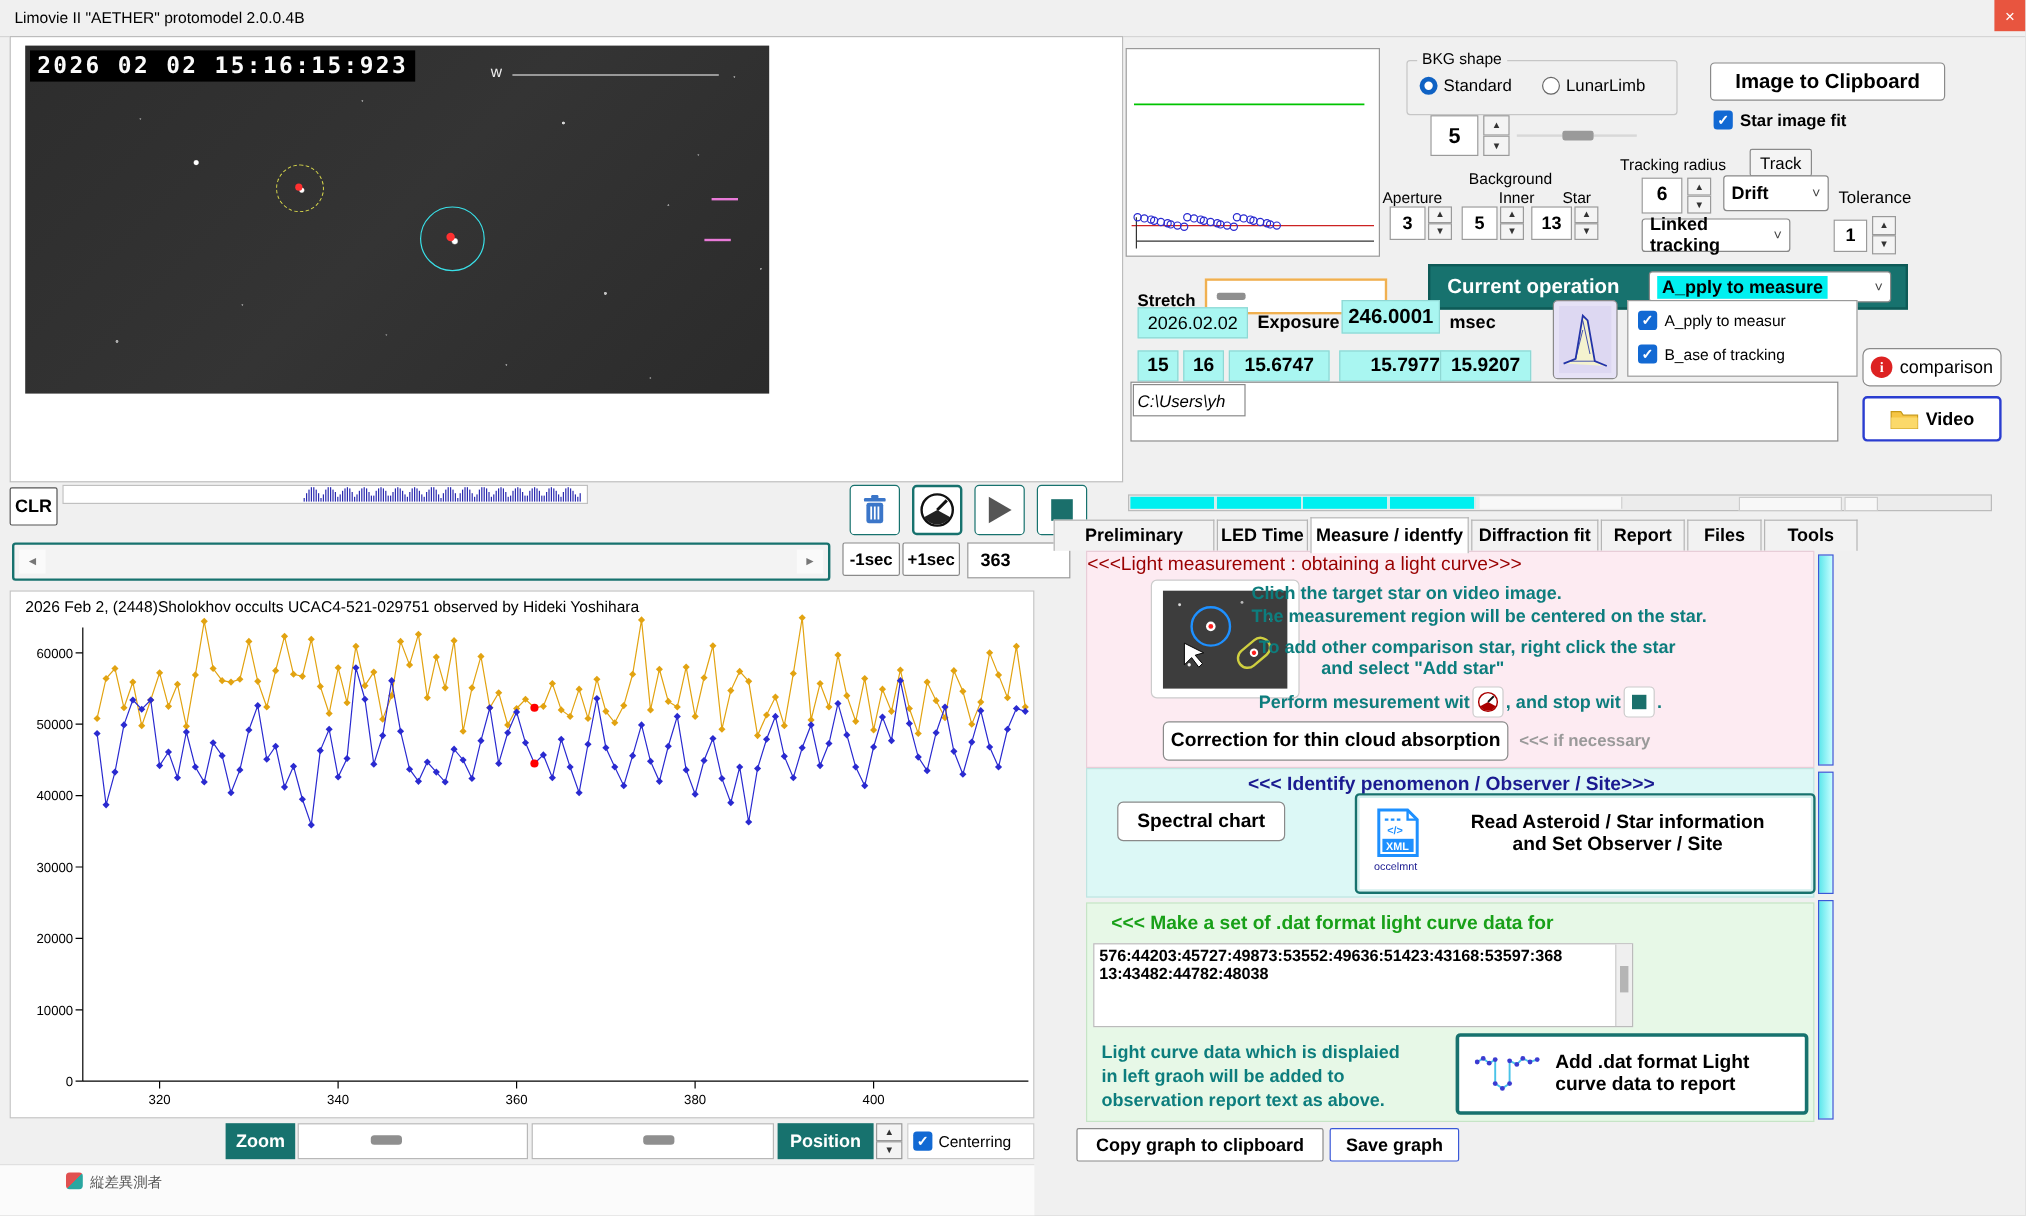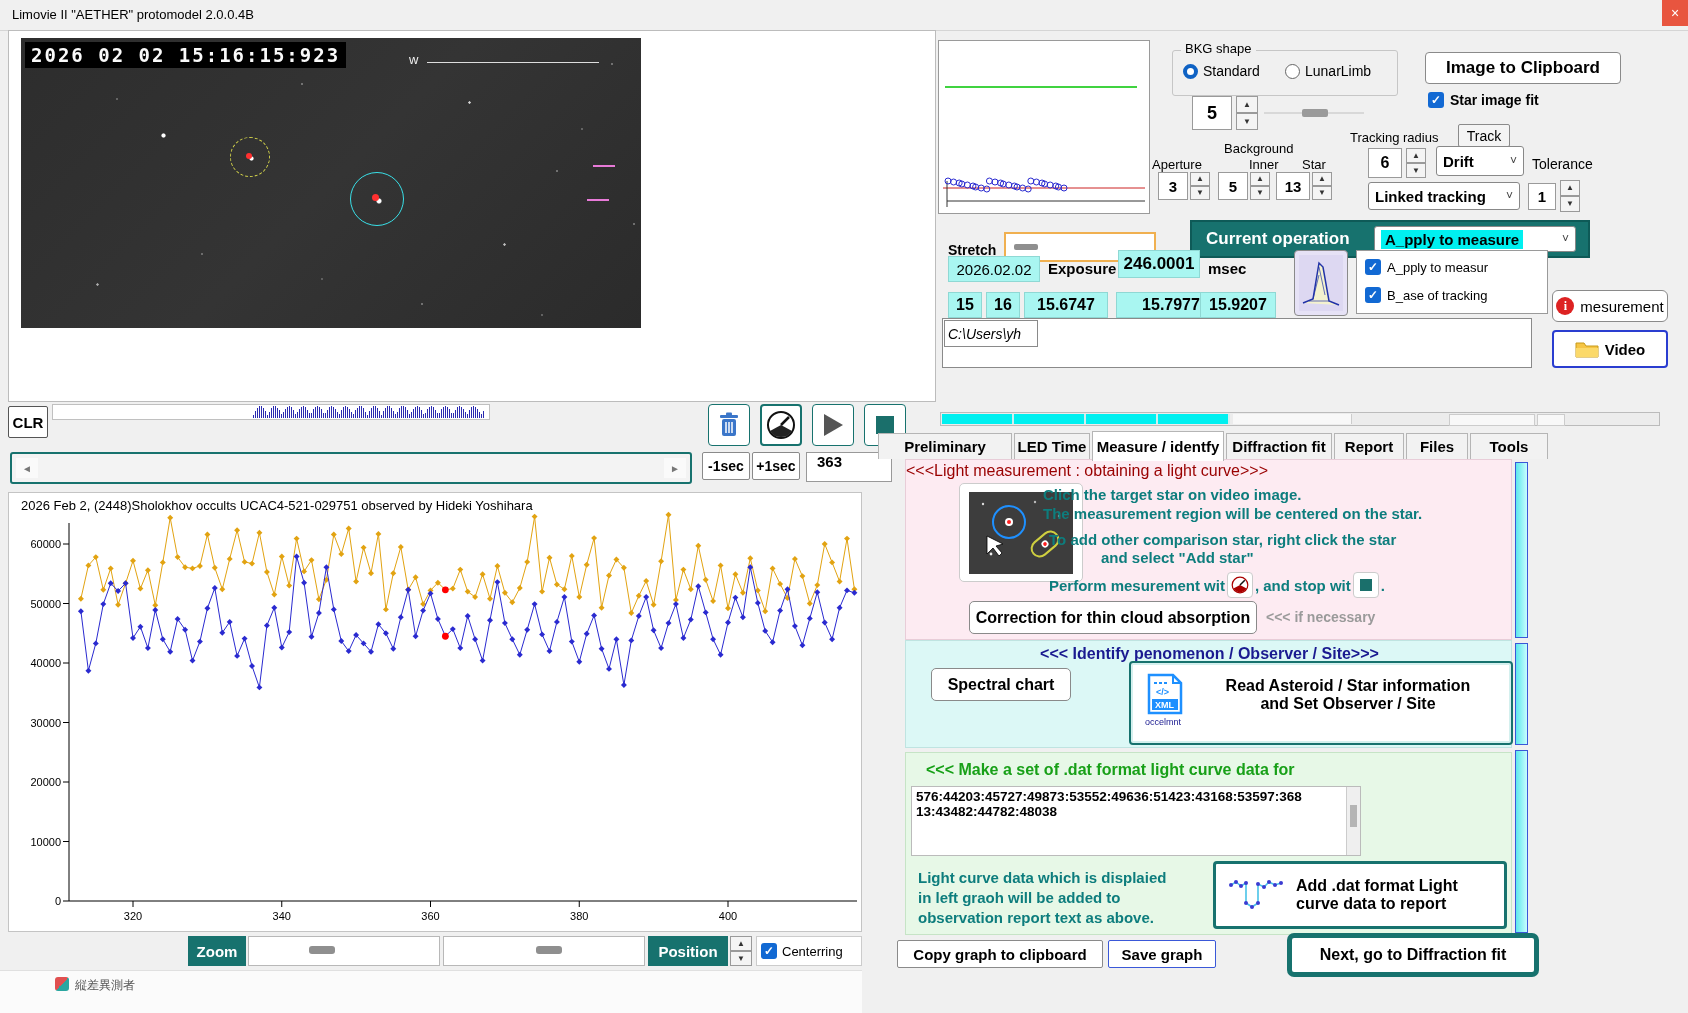--- a/index.html
+++ b/index.html
@@ -241,21 +241,21 @@
   <div class="abs btn" style="left:864px;top:404px;width:42px;height:42px;border:1.5px solid #17726e;">
     <div style="width:18px;height:18px;background:#1a6f6b;"></div>
   </div>
 
   <div class="abs btn" style="left:702px;top:452px;width:48px;height:28px;font-size:14px;border-radius:2px;">
     <span>-1sec</span>
   </div>
   <div class="abs btn" style="left:752px;top:452px;width:48px;height:28px;font-size:14px;border-radius:2px;">
     <span>+1sec</span>
   </div>
-  <div class="abs" style="left:806px;top:452px;width:86px;height:30px;background:#fff;border:1px solid #999;box-sizing:border-box;display:flex;align-items:flex-start;">
+  <div class="abs" style="left:806px;top:452px;width:86px;height:30px;background:#fff;border:1px solid #999;box-sizing:border-box;display:flex;align-items:center;">
     <span style="font-size:15px;font-weight:bold;padding-left:10px;">363</span>
   </div>
 
   <div class="abs panel" style="left:8px;top:492px;width:854px;height:440px;background:#fff;border:1px solid #c4c4c4;">
     <div class="abs" style="left:12px;top:5px;font-size:13px;">2026 Feb 2, (2448)Sholokhov occults UCAC4-521-029751 observed by Hideki Yoshihara</div>
     <svg id="lc" width="852" height="438">
         <line x1="60" y1="30" x2="60" y2="408" stroke="#000"></line>
         <line x1="60" y1="408" x2="848" y2="408" stroke="#000"></line>
         <line x1="54" y1="408" x2="60" y2="408" stroke="#000"></line>
         <text x="52" y="412" text-anchor="end" font-size="11">0</text>
@@ -615,21 +615,21 @@
       <span>▲</span>
     </div>
   <div class="abs arrowbtn" style="left:1406px;top:163px;width:20px;height:15px;">
       <span>▼</span>
     </div>
   <div class="abs select" style="left:1436px;top:146px;width:88px;height:30px;font-size:15px;">
     <span>Drift</span>
     <span class="chev">˅</span>
   </div>
   <span class="abs lbl" style="left:1532px;top:156px;font-size:14px;">Tolerance</span>
-  <div class="abs select" style="left:1368px;top:182px;width:152px;height:28px;font-size:15px;">
+  <div class="abs select" style="left:1368px;top:182px;width:124px;height:28px;font-size:15px;">
     <span>Linked tracking</span>
     <span class="chev">˅</span>
   </div>
   <div class="abs spinval" style="left:1528px;top:183px;width:28px;height:27px;font-size:15px;">
     <span>1</span>
   </div>
   <div class="abs arrowbtn" style="left:1560px;top:180px;width:20px;height:16px;">
       <span>▲</span>
     </div>
   <div class="abs arrowbtn" style="left:1560px;top:196px;width:20px;height:16px;">
@@ -720,21 +720,21 @@
           <span>✓</span>
         </span>
       <span style="font-size:13px;">B_ase of tracking</span>
     </div>
   </div>
 
   <div class="abs btn" style="left:1552px;top:290px;width:116px;height:32px;font-weight:normal;font-size:15px;gap:6px;border-radius:6px;">
     <span style="width:18px;height:18px;border-radius:50%;background:#dd2222;color:#fff;font-weight:bold;font-size:12px;display:inline-flex;align-items:center;justify-content:center;font-family:'Liberation Serif',serif;">
       <span>i</span>
     </span>
-    <span>mesurement</span>
+    <span>comparison</span>
   </div>
 
   <div class="abs" style="left:942px;top:318px;width:590px;height:50px;background:#fff;border:1px solid #8a8a8a;box-sizing:border-box;">
     <div class="abs" style="left:1px;top:1px;width:94px;height:27px;border:1px solid #8a8a8a;box-sizing:border-box;overflow:hidden;display:flex;align-items:center;">
       <span style="font-size:14px;padding-left:3px;white-space:nowrap;font-style:italic;">C:\Users\yh</span>
     </div>
   </div>
 
   <div class="abs btn" style="left:1552px;top:330px;width:116px;height:38px;border:2px solid #2a3dd0;gap:6px;font-size:15px;">
     <svg width="24" height="18" viewBox="0 0 24 18">
@@ -882,17 +882,14 @@
   <div class="abs vbar" style="left:1515px;top:462px;width:13px;height:176px;"></div>
   <div class="abs vbar" style="left:1515px;top:643px;width:13px;height:102px;"></div>
   <div class="abs vbar" style="left:1515px;top:750px;width:13px;height:183px;"></div>
 
   <div class="abs btn" style="left:897px;top:940px;width:206px;height:28px;font-size:15px;border-radius:2px;">
     <span style="white-space:nowrap;overflow:hidden;">Copy graph to clipboard</span>
   </div>
   <div class="abs btn" style="left:1108px;top:940px;width:108px;height:28px;font-size:15px;border:1px solid #3a58d8;border-radius:2px;">
     <span>Save graph</span>
   </div>
-  <div class="abs btn" style="left:1290px;top:936px;width:246px;height:38px;font-size:16px;border:2px solid #17726e;box-shadow:0 0 0 2px #fff inset, 0 0 0 3px #17726e;">
-    <span>Next, go to Diffraction fit</span>
-  </div>
 
 </div>
 
 </body></html>

